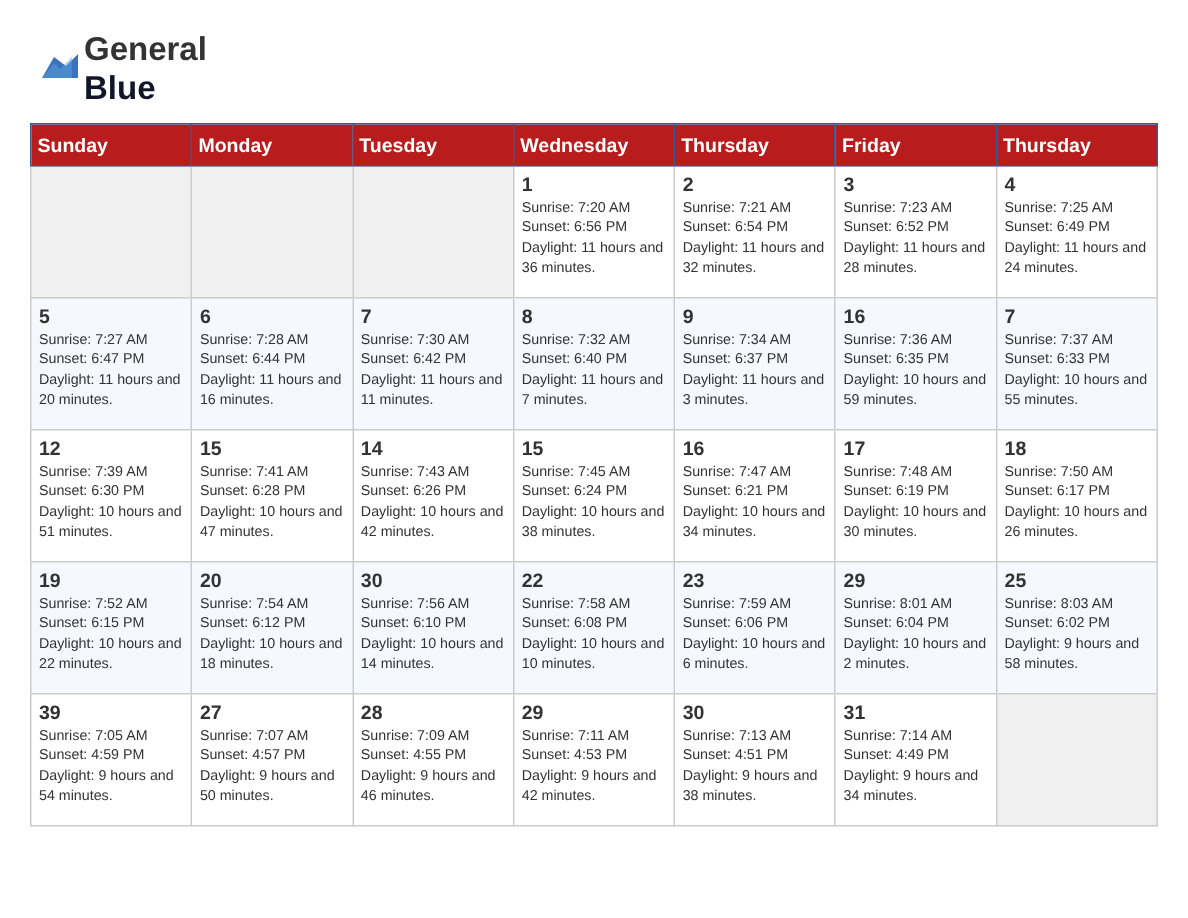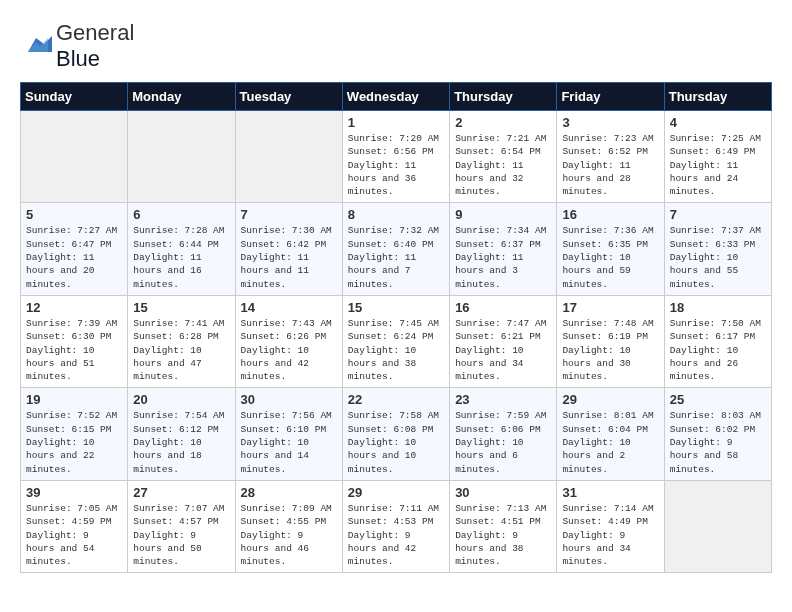--- a/index.html
+++ b/index.html
@@ -38,21 +38,21 @@
     .location {
       font-size: 16px;
       color: #333;
     }
     table {
       width: 100%;
       border-collapse: collapse;
       table-layout: fixed;
     }
     thead tr th {
-      background-color: #0f172a;
+      background-color: #b91c1c;
       color: #fff;
       font-size: 13px;
       font-weight: bold;
       padding: 6px 4px;
       text-align: left;
       border: 1px solid #2a5aa0;
     }
     tbody tr td {
       border: 1px solid #ccc;
       vertical-align: top;
@@ -64,21 +64,20 @@
     .day-number {
       font-size: 13px;
       font-weight: bold;
       display: block;
       margin-bottom: 2px;
     }
     .day-info {
       font-size: 9.5px;
       line-height: 1.4;
       color: #333;
-      font-family: Liberation Mono, monospace;
     }
     td.empty {
       background: #f9f9f9;
     }
     tbody tr:nth-child(even) td {
       background-color: #f5f8ff;
     }
     tbody tr:nth-child(odd) td {
       background-color: #fff;
     }
@@ -89,21 +88,21 @@
 </head>
 <body>
 
 <div class="header">
   <div class="logo">
     <div class="logo-row">
       <svg width="32" height="24" viewBox="0 0 32 24">
         <polygon points="8,18 16,4 24,10 32,2 32,18" fill="#3b72c0"></polygon>
         <polygon points="8,18 16,8 20,12 28,4 28,18" fill="#5a9fd4" opacity="0.5"></polygon>
       </svg>
-      <span style="font-size:22px;font-weight:normal;">
+      <span style="font-size:22px;font-weight:bold;">
         <span style="color:#333;">General</span><br>
         <span style="color:#0f172a;">Blue</span>
       </span>
     </div>
   </div>
   <div class="title-block">
     <div class="month-title"></div>
     <div class="location"></div>
   </div>
 </div>

